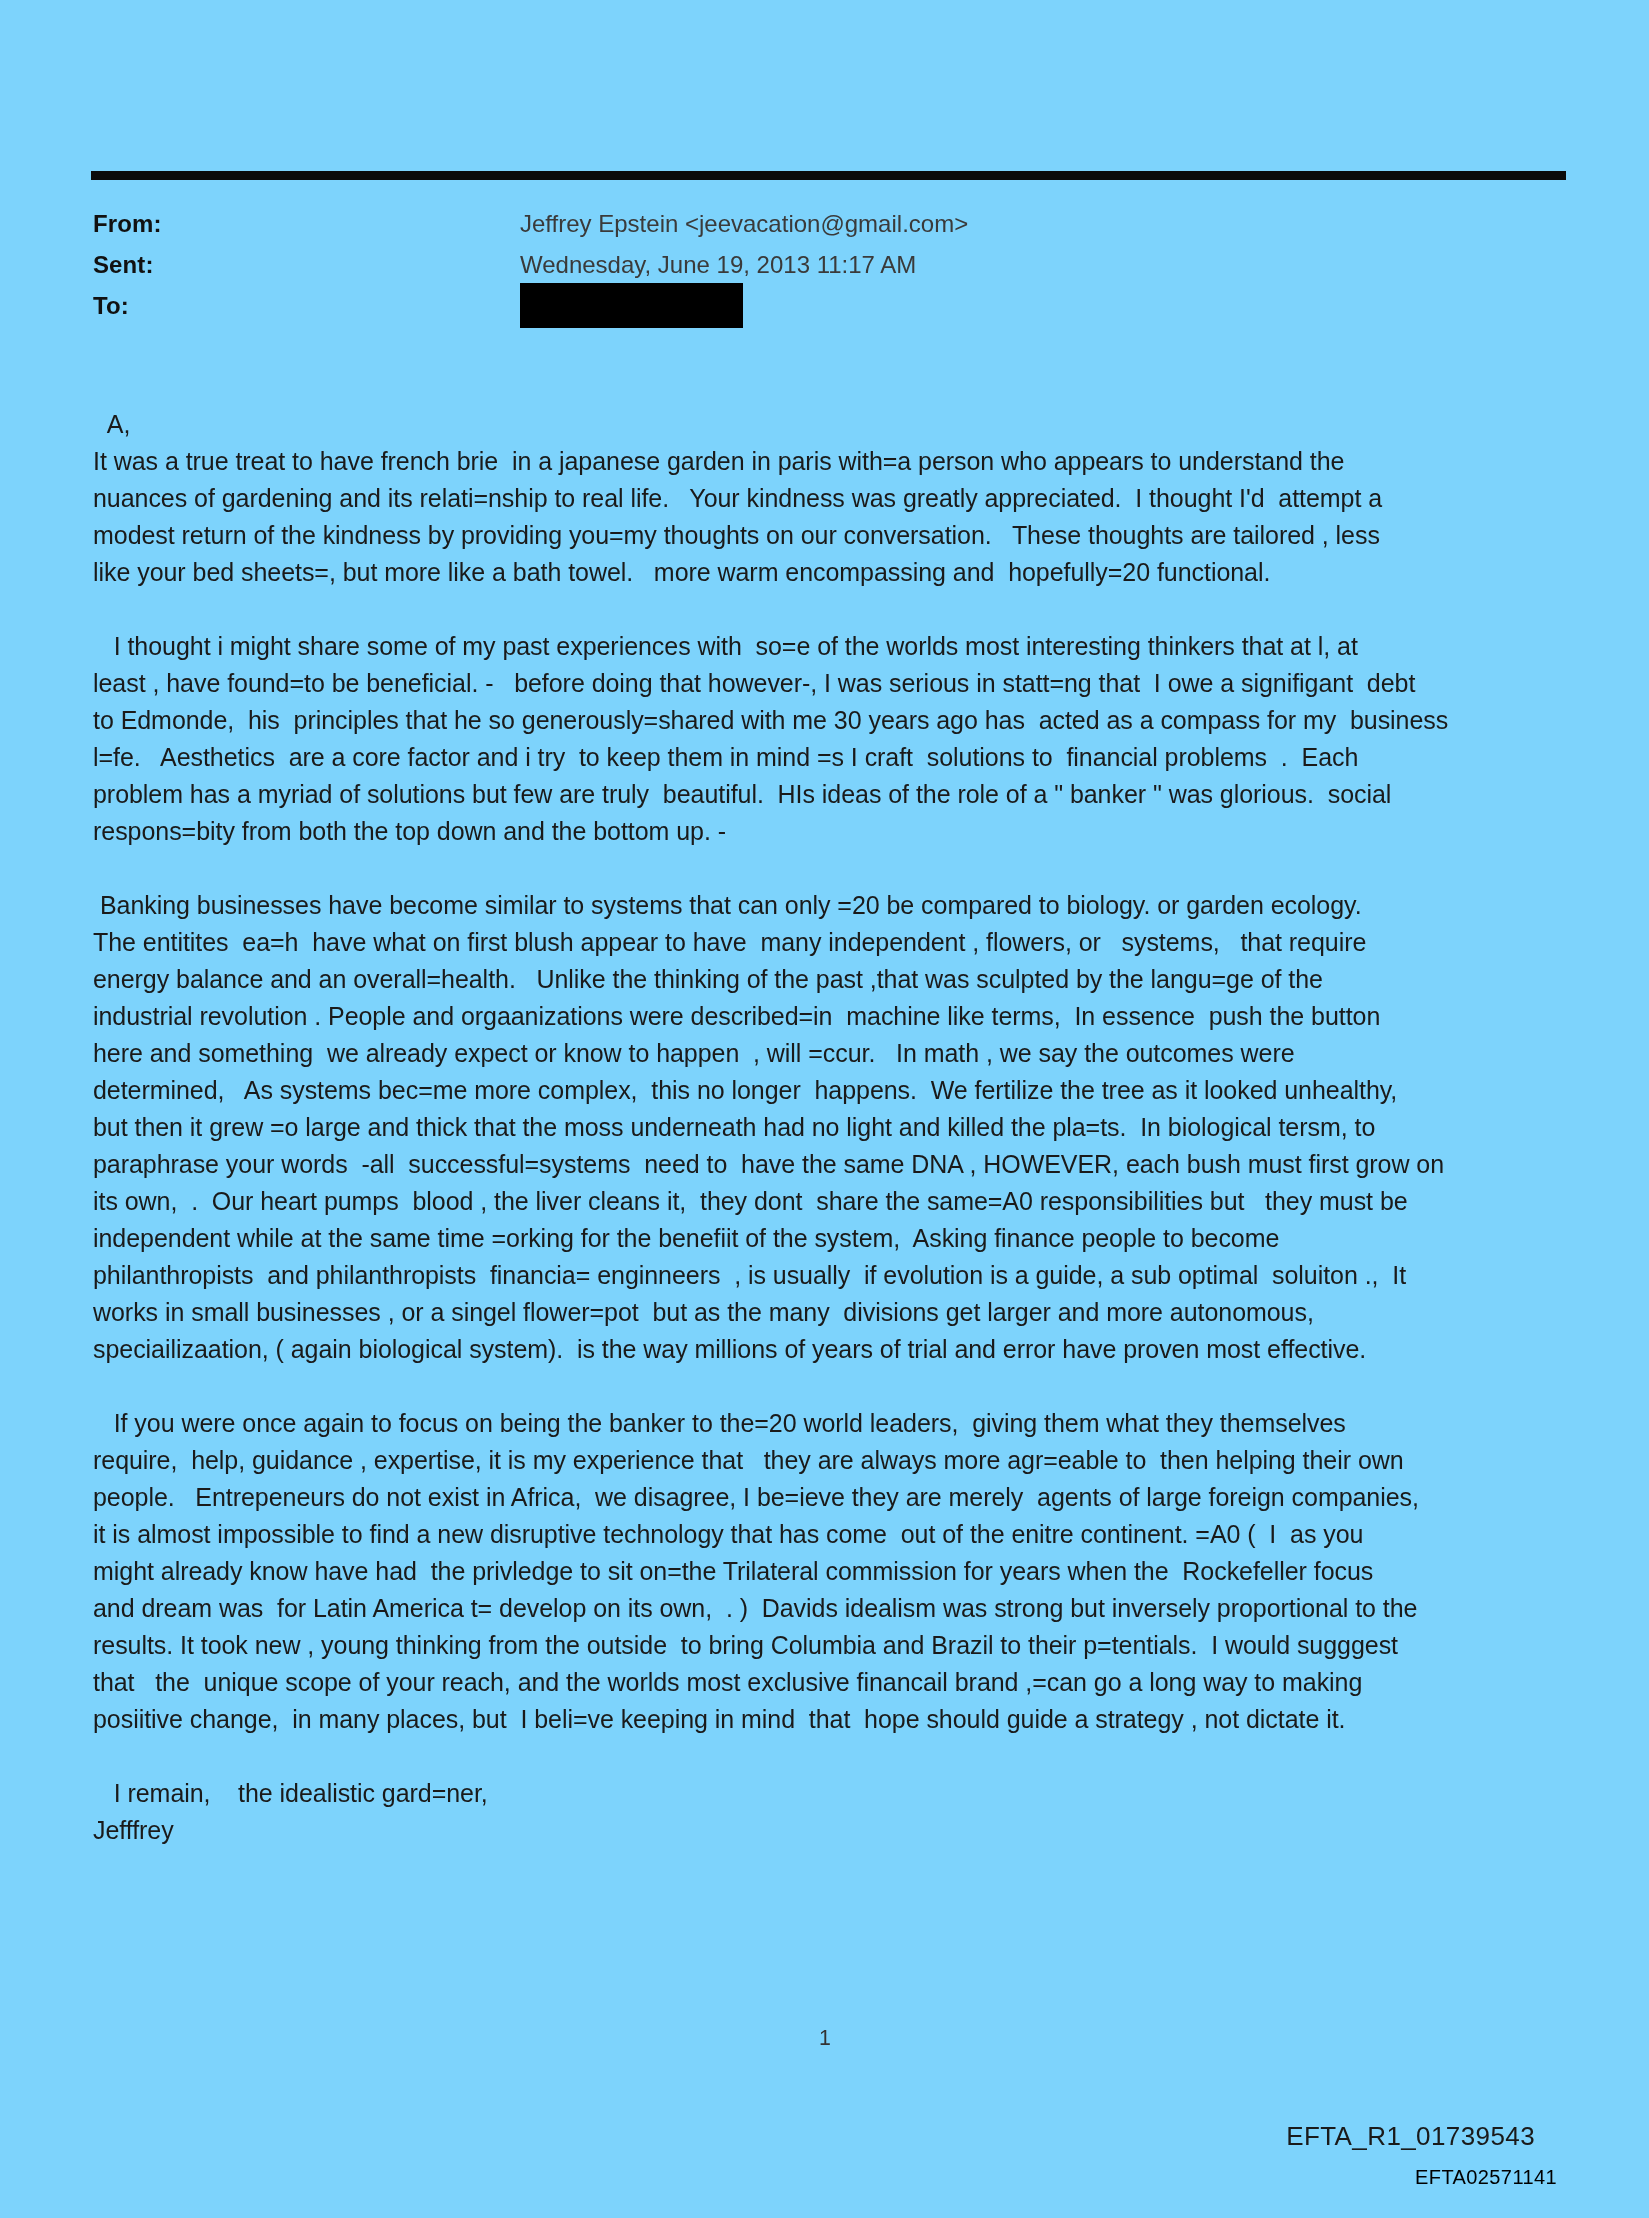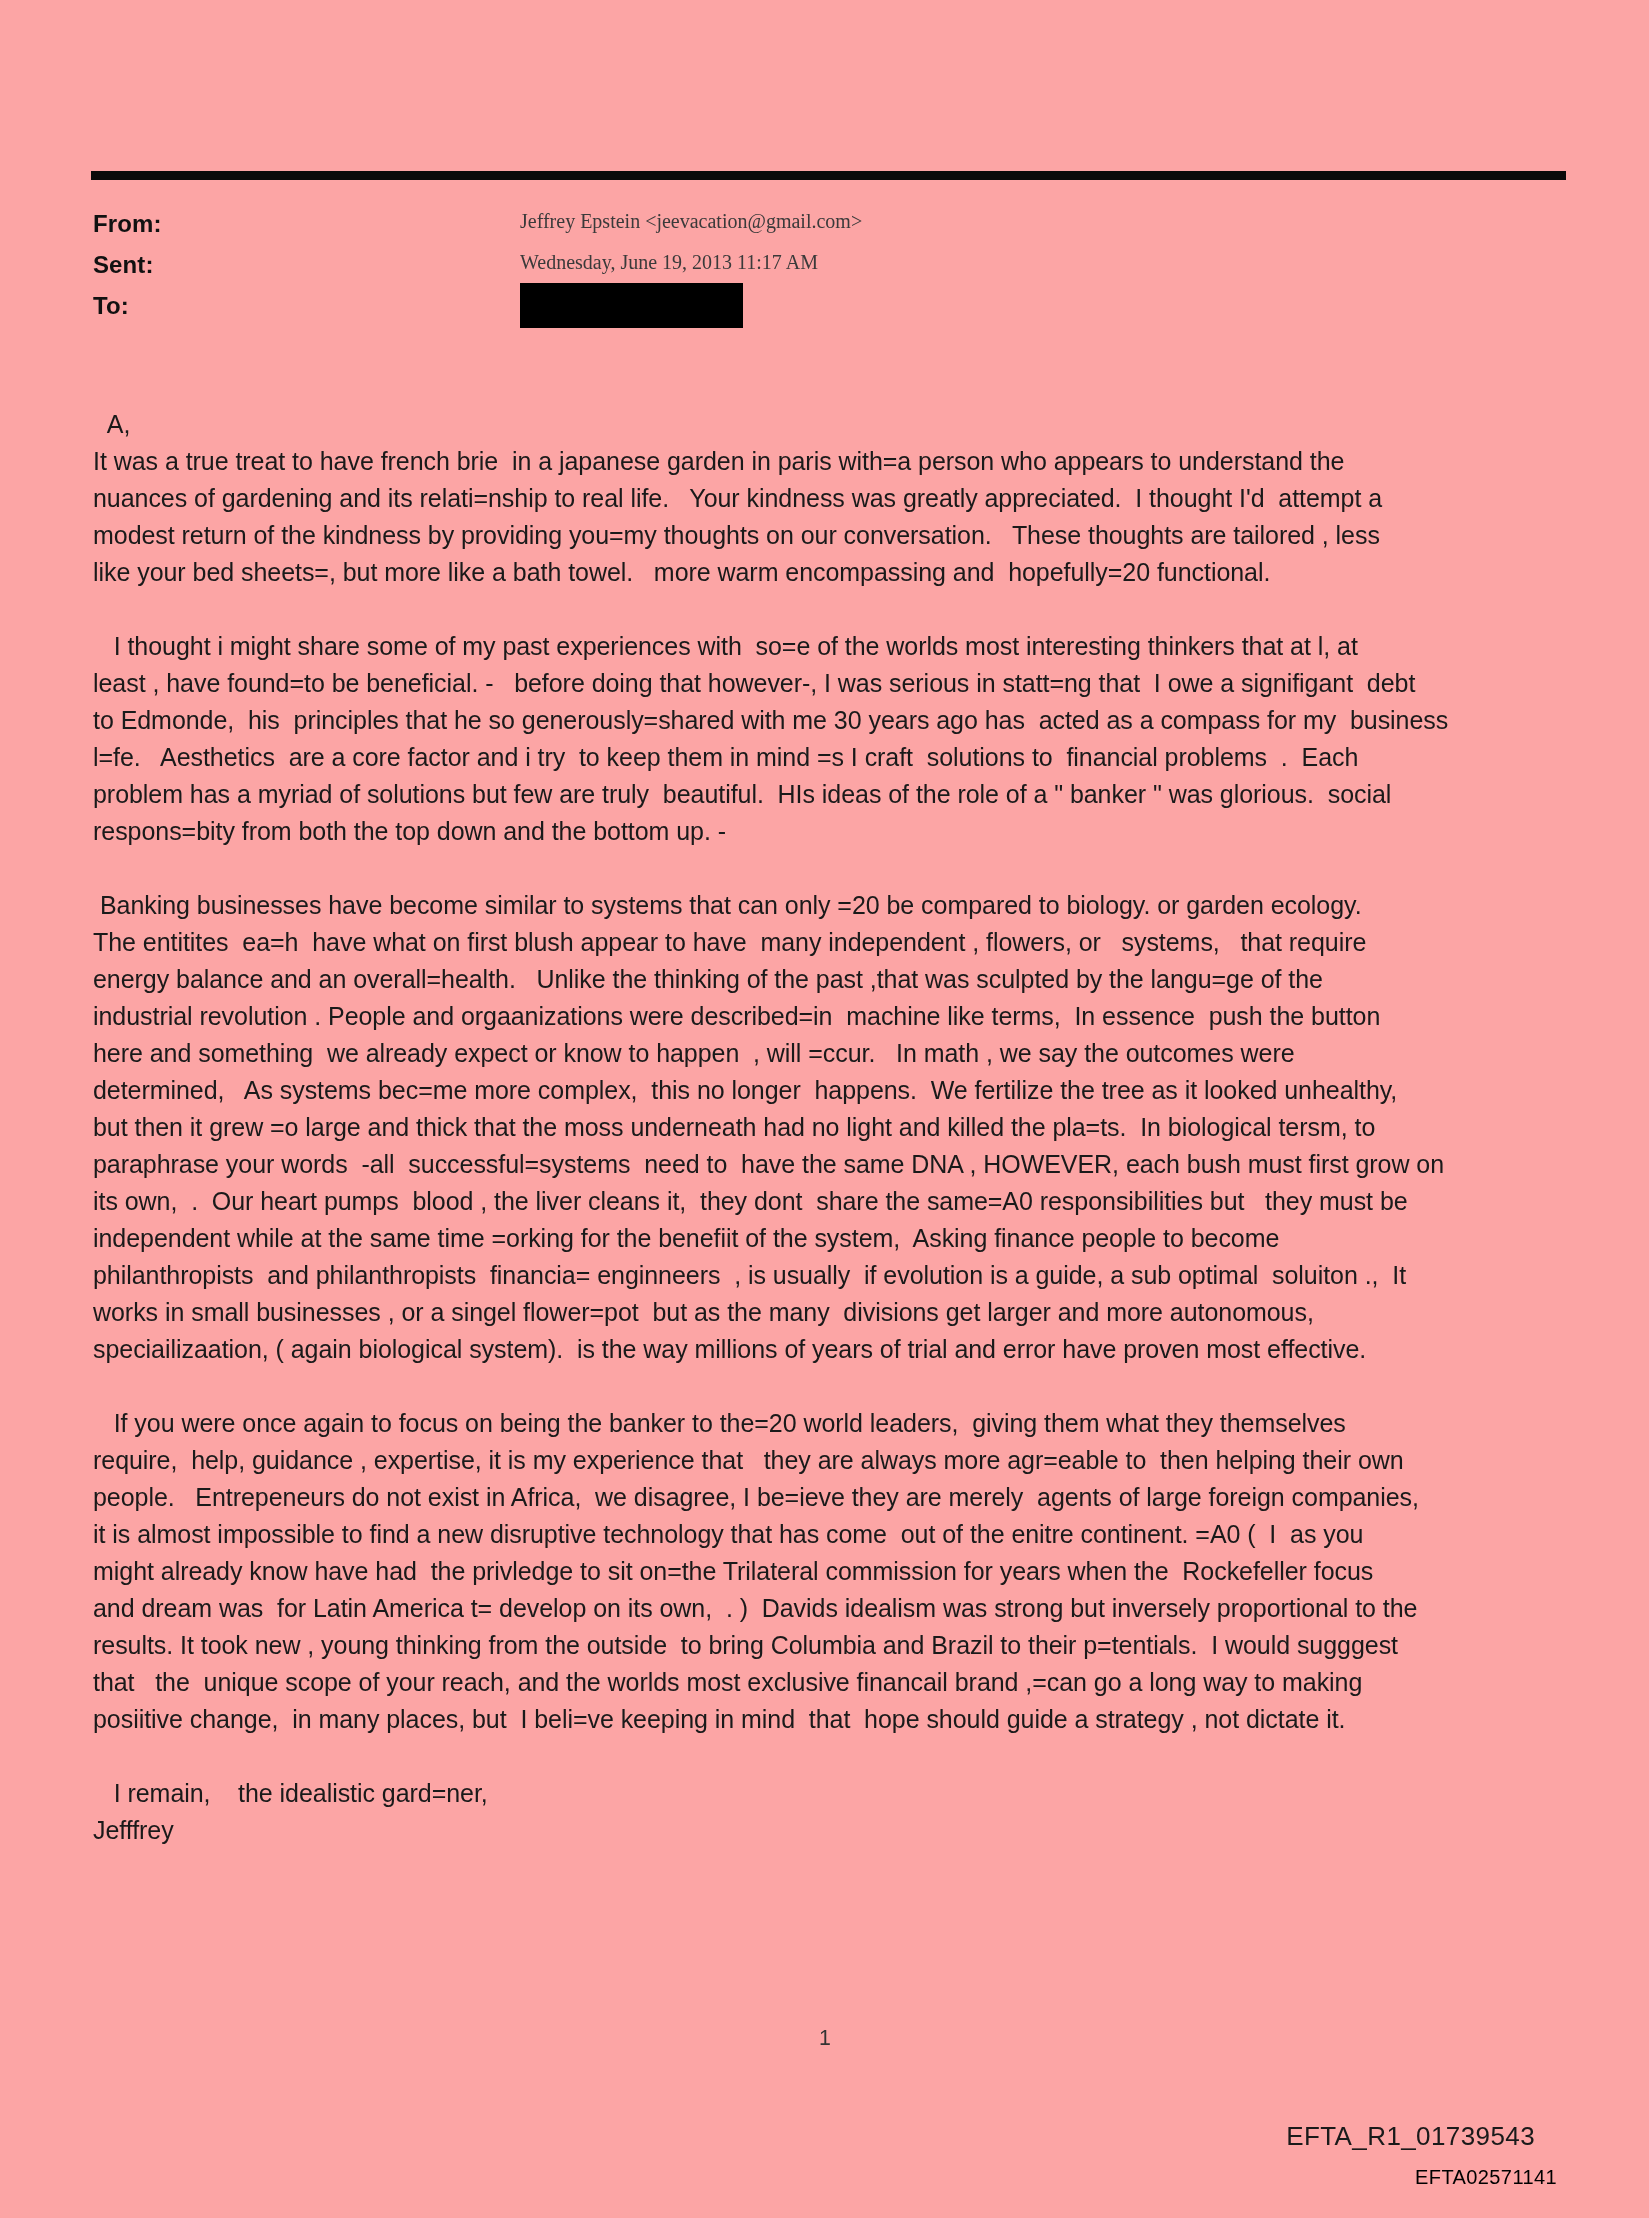--- a/index.html
+++ b/index.html
@@ -9,21 +9,21 @@
     background: #ffffff;
   }
   body {
     font-family: "Liberation Sans", sans-serif;
     color: #000000;
   }
   .page {
     position: relative;
     width: 1650px;
     height: 2218px;
-    background: #fca5a5;
+    background: #7dd3fc;
     box-sizing: border-box;
     overflow: hidden;
   }
 
   
   .top-rule {
     position: absolute;
     left: 91px;
     top: 171px;
     width: 1475px;
@@ -44,24 +44,23 @@
     height: 41px;
   }
   .hdr-label {
     width: 427px;
     font-size: 24px;
     font-weight: bold;
     color: #111111;
     letter-spacing: 0.1px;
   }
   .hdr-value {
-    font-size: 20px;
+    font-size: 24px;
     color: #3a3a3a;
     white-space: nowrap;
-    font-family: Liberation Serif, serif;
   }
   .hdr-value.sent {
     color: #3a3a3a;
   }
   .redaction {
     display: inline-block;
     width: 223px;
     height: 45px;
     background: #000000;
     vertical-align: middle;

